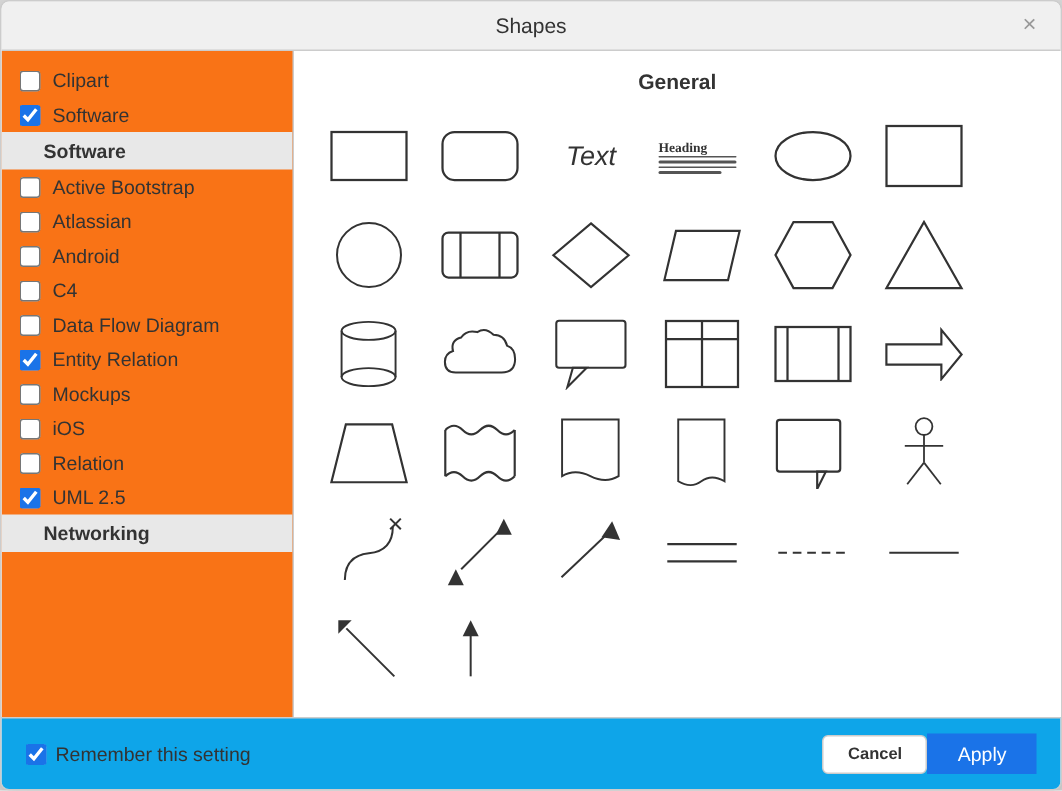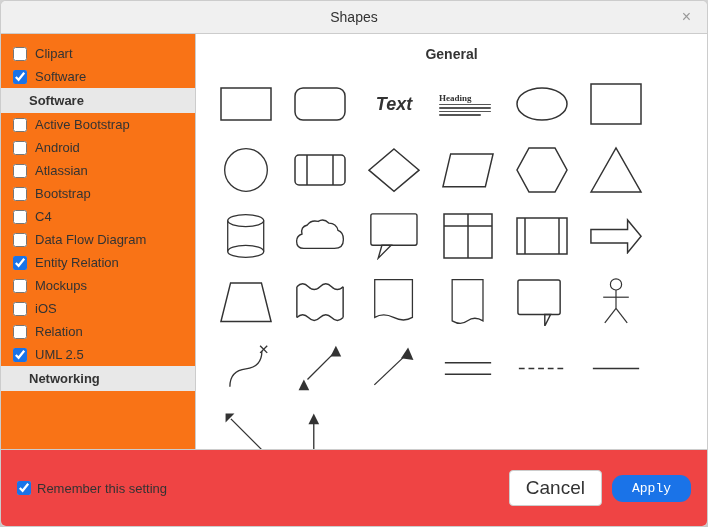--- a/index.html
+++ b/index.html
@@ -108,21 +108,21 @@
       width: 68px;
       height: 60px;
       cursor: pointer;
     }
     svg.shape-svg {
       max-width: 54px;
       max-height: 48px;
     }
     .text-shape {
       font-size: 18px;
-      font-weight: 700;
+      font-weight: 400;
       color: #333;
       font-style: italic;
     }
     .heading-shape {
       display: flex;
       flex-direction: column;
       align-items: flex-start;
       width: 58px;
     }
     .heading-shape .h-title {
@@ -137,56 +137,55 @@
       flex-direction: column;
       gap: 2px;
     }
     .heading-shape .h-line {
       background: #555;
       height: 1.5px;
       border-radius: 1px;
     }
     .footer {
       border-top: 1px solid #ccc;
-      padding: 20px 16px;
+      padding: 10px 16px;
       display: flex;
       align-items: center;
       justify-content: flex-end;
-      background: #ef4444;
-      gap: 10px;
+      background: #0ea5e9;
     }
     .footer-left {
       display: flex;
       align-items: center;
       gap: 6px;
       flex: 1;
     }
     .footer-label {
       font-size: 13px;
       color: #333;
     }
     .btn-cancel {
       padding: 6px 16px;
       border: 1px solid #ccc;
       background: #fff;
       border-radius: 4px;
       cursor: pointer;
-      font-size: 19px;
-      color: #333;
+      font-size: 11px;
+      color: #333;
+      font-weight: bold;
     }
     .btn-apply {
       padding: 6px 20px;
       background: #1a73e8;
       color: #fff;
       border: none;
-      border-radius: 11px;
+      border-radius: 0;
       cursor: pointer;
       font-size: 13px;
       font-weight: 500;
-      font-family: Liberation Mono, monospace;
     }
     input[type="checkbox"].styled {
       accent-color: #1a73e8;
       width: 14px;
       height: 14px;
     }
   </style>
 </head>
 <body>
 
@@ -210,29 +209,25 @@
         <span>Software</span>
       </div>
 
       <div class="sidebar-section-header">Software</div>
       <div class="sidebar-item">
         <input type="checkbox" class="styled" style="">
         <span>Active Bootstrap</span>
       </div>
       <div class="sidebar-item">
         <input type="checkbox" class="styled" style="">
+        <span>Atlassian</span>
+      </div>
+      <div class="sidebar-item">
+        <input type="checkbox" class="styled" style="">
         <span>Android</span>
-      </div>
-      <div class="sidebar-item">
-        <input type="checkbox" class="styled" style="">
-        <span>Atlassian</span>
-      </div>
-      <div class="sidebar-item">
-        <input type="checkbox" class="styled" style="">
-        <span>Bootstrap</span>
       </div>
       <div class="sidebar-item">
         <input type="checkbox" class="styled" style="">
         <span>C4</span>
       </div>
       <div class="sidebar-item">
         <input type="checkbox" class="styled" style="">
         <span>Data Flow Diagram</span>
       </div>
       <div class="sidebar-item">

